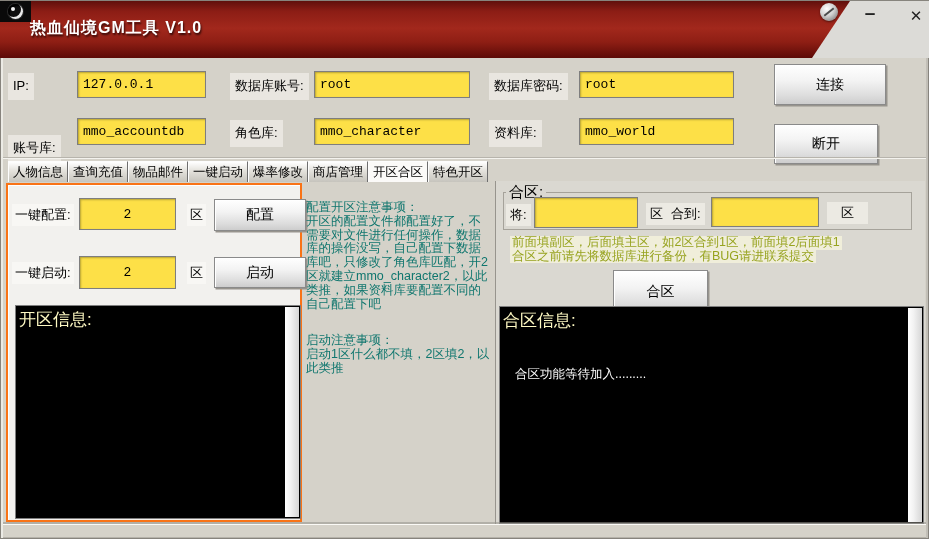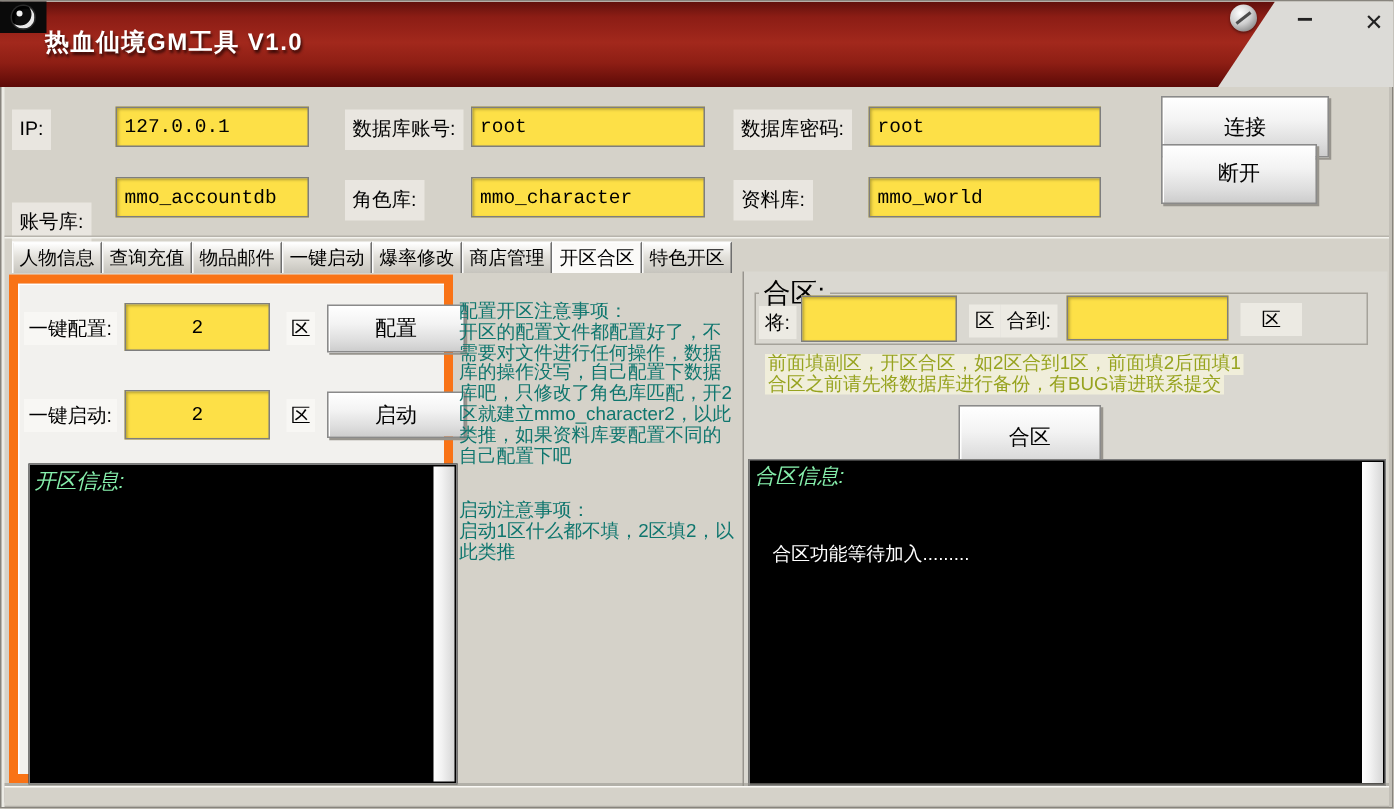--- a/index.html
+++ b/index.html
@@ -47,76 +47,76 @@
   .lbl-chardb  { left:230px; top:120px; }
   .inp-chardb  { left:314px; top:118px; width:156px; height:27px; }
   .lbl-worlddb { left:489px; top:120px; }
   .inp-worlddb { left:579px; top:118px; width:155px; height:27px; }
 
   .btn3d { position:absolute; background:linear-gradient(180deg,#ffffff 0%,#f3f3f3 40%,#dddddd 78%,#cdcdcd 100%);
         border:1px solid #8a8a8a; box-shadow: inset 1px 1px 0 #ffffff, 1.5px 1.5px 0 #97948d;
         font-size:14px; color:#000; text-align:center; cursor:default;
         display:flex; align-items:center; justify-content:center; font-family:inherit; }
   .btn-connect    { left:774px; top:64px;  width:112px; height:41px; }
-  .btn-disconnect { left:774px; top:96px; width:104px; height:40px; }
+  .btn-disconnect { left:774px; top:124px; width:104px; height:40px; }
 
   .form-divider { position:absolute; left:3px; top:157px; width:923px; height:2px;
         border-top:1px solid #b7b4ac; border-bottom:1px solid #f4f3ee; }
 
   
   .tabbar { position:absolute; left:8px; top:161px; height:36px; display:flex; }
   .tab { height:21px; line-height:20px; padding:0 4px; font-size:12.5px; color:#000; white-space:nowrap;
         background:linear-gradient(180deg,#ffffff 0%,#e3e1db 45%,#c6c4bd 100%);
         border-right:1px solid #6e6e6e; border-top:1px solid #fdfdfd; border-left:1px solid #fdfdfd; cursor:default; }
   .tab.active { background:#fbfaf8; }
 
   
   .panel-left { position:absolute; left:6px; top:183px; width:296px; height:339px; background:#f2f1ee;
-        border:6px solid #f97316; box-shadow: inset 1px 1px 0 #ffffff; }
+        border:2px solid #f97316; box-shadow: inset 1px 1px 0 #ffffff; }
   .p-label { position:absolute; height:22px; line-height:22px; background:#f8f7f4; padding:0 3px;
         font-size:13px; color:#000; white-space:nowrap; }
   .lbl-config { left:4px; top:19px; }
   .inp-config { left:71px; top:13px; width:97px; height:32px; text-align:center; }
   .unit-config { left:179px; top:19px; }
   .btn-config { left:206px; top:14px; width:92px; height:32px; }
   .lbl-start { left:4px; top:77px; }
   .inp-start { left:71px; top:71px; width:97px; height:33px; text-align:center; }
   .unit-start { left:179px; top:77px; }
   .btn-start { left:206px; top:72px; width:92px; height:31px; }
 
   .console { position:absolute; background:#000000; border:1px solid #7e7e7e; color:#ffffff; overflow:hidden; }
   .console-left { left:7px; top:120px; width:286px; height:214px; }
-  .console-title { font-size:14px; padding:2px 3px; color:#86efac;font-style:italic; }
+  .console-title { font-size:17px; padding:2px 3px; color:#fef9c3; }
   .console-msg { font-size:12.5px; padding:0 15px; margin-top:32px; color:#ffffff; }
   .scroll-strip { position:absolute; right:1px; top:1px; bottom:1px; width:14px;
         background:linear-gradient(90deg,#ffffff 0%,#f2f2f2 40%,#d6d6d6 100%); }
 
   
   .notes { position:absolute; left:306px; top:201px; width:190px; }
   .note { color:#0f766e; font-size:12.5px; line-height:13.8px; white-space:pre-line; }
   .note-start { margin-top:23px; }
 
   
   .panel-right { position:absolute; left:495px; top:181px; width:430px; height:346px; background:#dad8d1;
         border-left:1px solid #97948d; }
   .merge-fieldset { position:absolute; left:7px; top:2px; width:409px; height:47px;
         border:1px solid #a5a29a; background:transparent; }
-  .merge-fieldset legend { font-size:18px; color:#000; padding:0 3px; margin-left:2px; }
+  .merge-fieldset legend { font-size:15px; color:#000; padding:0 3px; margin-left:2px; }
   .m-label { position:absolute; height:22px; line-height:22px; background:#eceae3; padding:0 4px;
         font-size:13px; color:#000; white-space:nowrap; }
   .lbl-from { left:10px; top:23px; }
   .inp-from { left:38px; top:16px; width:104px; height:31px; }
   .unit-from { left:150px; top:22px; }
   .lbl-to { left:171px; top:22px; }
   .inp-to { left:215px; top:16px; width:108px; height:30px; }
   .unit-to { left:331px; top:21px; padding:0 14px; }
   .hints { position:absolute; left:14px; top:55px; }
   .hint { display:table; background:#f0eeda; color:#97a31f; font-size:12.5px; line-height:13.5px;
         padding:0 2px; white-space:nowrap; }
-  .btn-merge { left:143px; top:89px; width:95px; height:44px;text-align:right; }
+  .btn-merge { left:117px; top:89px; width:95px; height:44px;text-align:right; }
   .console-right { left:3px; top:125px; width:425px; height:218px; }
 
   .bottom-edge { position:absolute; left:3px; top:524px; width:923px; height:13px; background:#d5d2c9;
         border-top:1px solid #fbfaf6; box-shadow:0 -2px 0 rgba(150,147,140,.55); }
 </style>
 </head>
 <body>
 
 <div class="window">
 
@@ -196,21 +196,21 @@
       <legend>合区:</legend>
     </fieldset>
     <div class="m-label lbl-from">将:</div>
     <input class="inp inp-from" value="" style="">
     <div class="m-label unit-from">区</div>
     <div class="m-label lbl-to">合到:</div>
     <input class="inp inp-to" value="" style="">
     <div class="m-label unit-to">区</div>
 
     <div class="hints">
-      <span class="hint">前面填副区，开区合区，如2区合到1区，前面填2后面填1</span>
+      <span class="hint">前面填副区，后面填主区，如2区合到1区，前面填2后面填1</span>
       <span class="hint">合区之前请先将数据库进行备份，有BUG请进联系提交</span>
     </div>
 
     <button class="btn3d btn-merge">合区</button>
 
     <div class="console console-right">
       <div class="console-title">合区信息:</div>
       <div class="console-msg">合区功能等待加入.........</div>
       <div class="scroll-strip"></div>
     </div>

